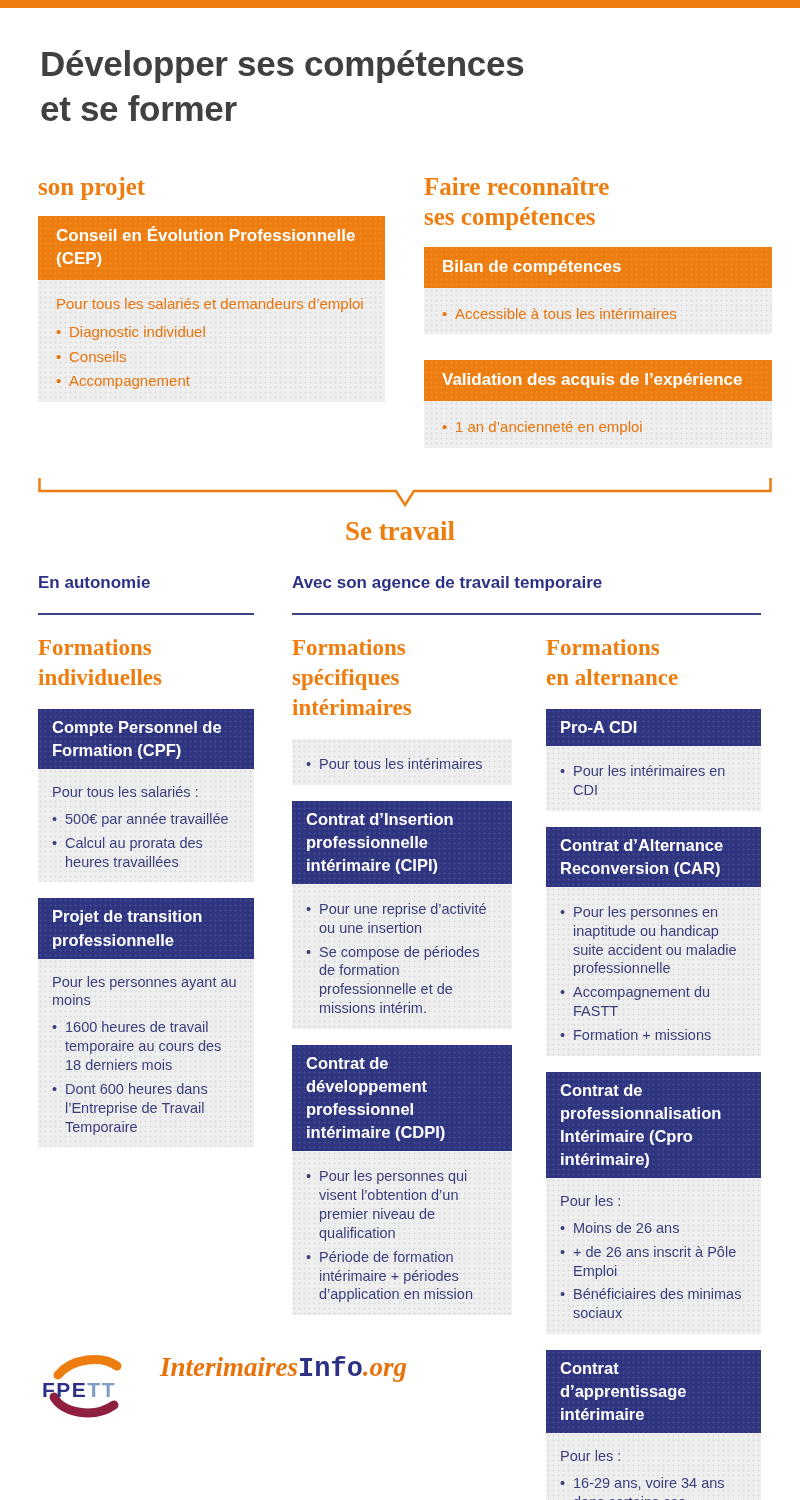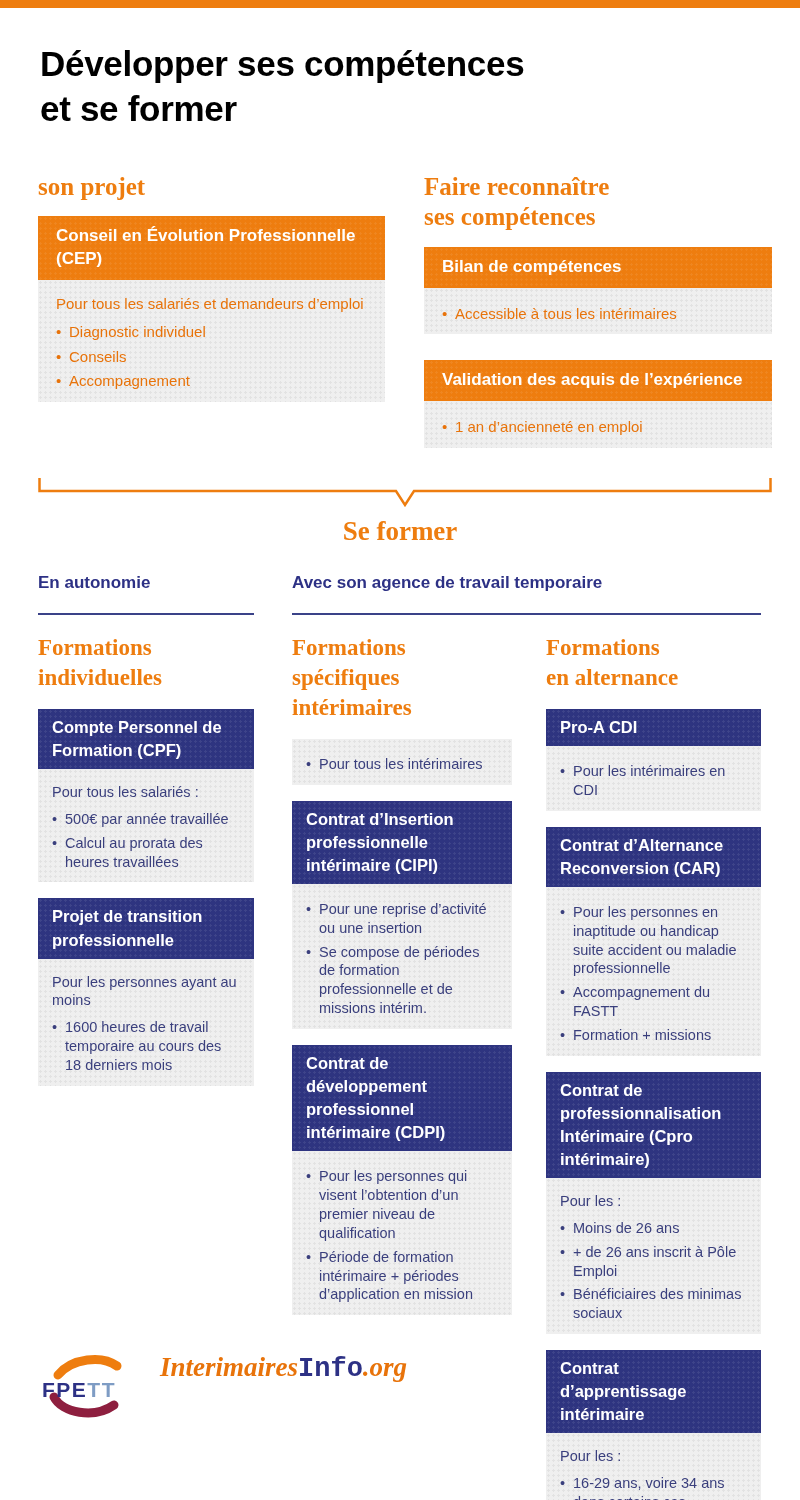--- a/index.html
+++ b/index.html
@@ -1,20 +1,20 @@
 <!DOCTYPE html>
 <html><head>
 <meta charset="utf-8">
 <style>
   html,body{margin:0;padding:0;background:#ffffff;}
   .page{position:relative;width:800px;height:1500px;background:#ffffff;overflow:hidden;
         font-family:"Liberation Sans",sans-serif;color:#3A3F7D;}
   .topbar{position:absolute;top:0;left:0;width:800px;height:8px;background:#EE7D0F;}
 
-  .main-title{margin:42px 40px 0 40px;color:#000000;font-weight:bold;font-size:35px;
+  .main-title{margin:42px 40px 0 40px;color:#404040;font-weight:bold;font-size:35px;
               line-height:1.28;letter-spacing:-0.3px;}
 
   .top-row{display:flex;margin:40px 0 0 38px;}
   .col-a{width:347px;margin-right:39px;}
   .col-b{width:348px;}
 
   .sec-heading{font-family:"Liberation Serif",serif;font-weight:bold;color:#EE7D0F;
                font-size:25px;line-height:1.22;margin-bottom:14px;}
 
   .card{overflow:hidden;}
@@ -104,21 +104,21 @@
       </div>
     </div>
   </div>
 
   <div class="bracket">
     <svg width="734" height="30" viewBox="0 0 734 30" xmlns="http://www.w3.org/2000/svg">
       <path d="M1.5,0 L1.5,13 L358,13 L367,27 L376,13 L732.5,13 L732.5,0" fill="none" stroke="#EE7D0F" stroke-width="2.5"></path>
     </svg>
   </div>
 
-  <div class="se-former-title">Se former</div>
+  <div class="se-former-title">Se travail</div>
 
   <div class="groups-row">
     <div class="group-1">
       <span class="group-label">En autonomie</span>
     </div>
     <div class="group-2">
       <span class="group-label">Avec son agence de travail temporaire</span>
     </div>
   </div>
 
@@ -135,20 +135,21 @@
           <div class="intro">Pour tous les salariés :</div>
           <div class="bullet">500€ par année travaillée</div>
           <div class="bullet">Calcul au prorata des heures travaillées</div>
         </div>
       </div>
       <div class="card">
         <div class="card-head navy-head">Projet de transition professionnelle</div>
         <div class="card-body body-navy">
           <div class="intro">Pour les personnes ayant au moins</div>
           <div class="bullet">1600 heures de travail temporaire au cours des 18 derniers mois</div>
+          <div class="bullet">Dont 600 heures dans l’Entreprise de Travail Temporaire</div>
         </div>
       </div>
     </div>
 
     <div class="fcol-2">
       <div class="col-heading">
         <div>Formations</div>
         <div>spécifiques</div>
         <div>intérimaires</div>
       </div>

